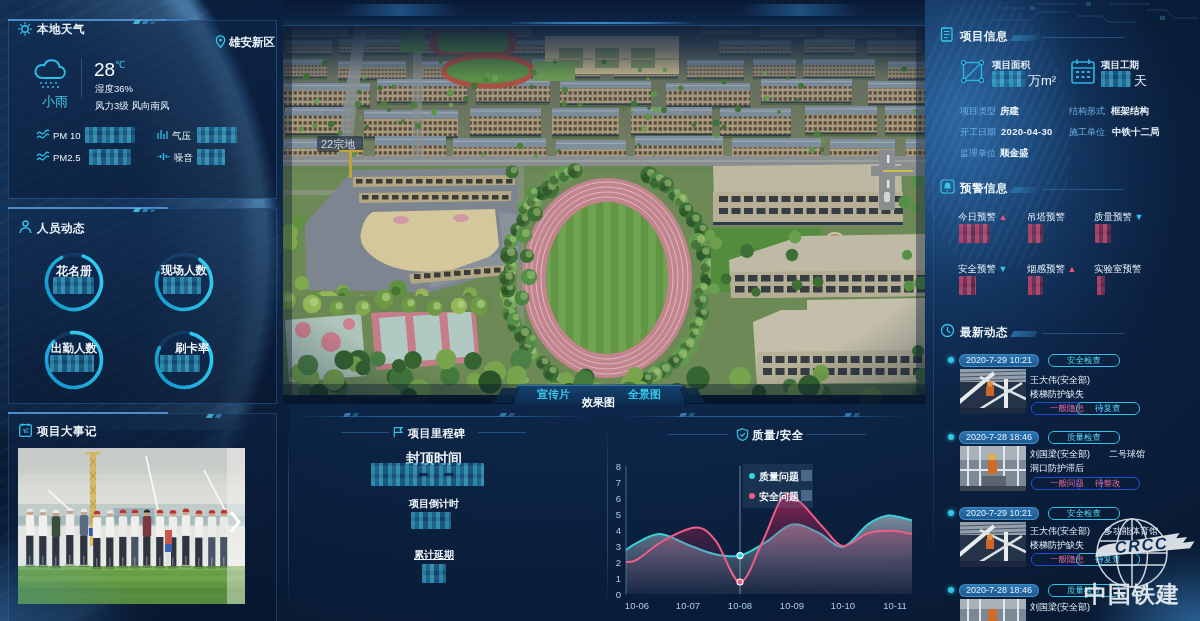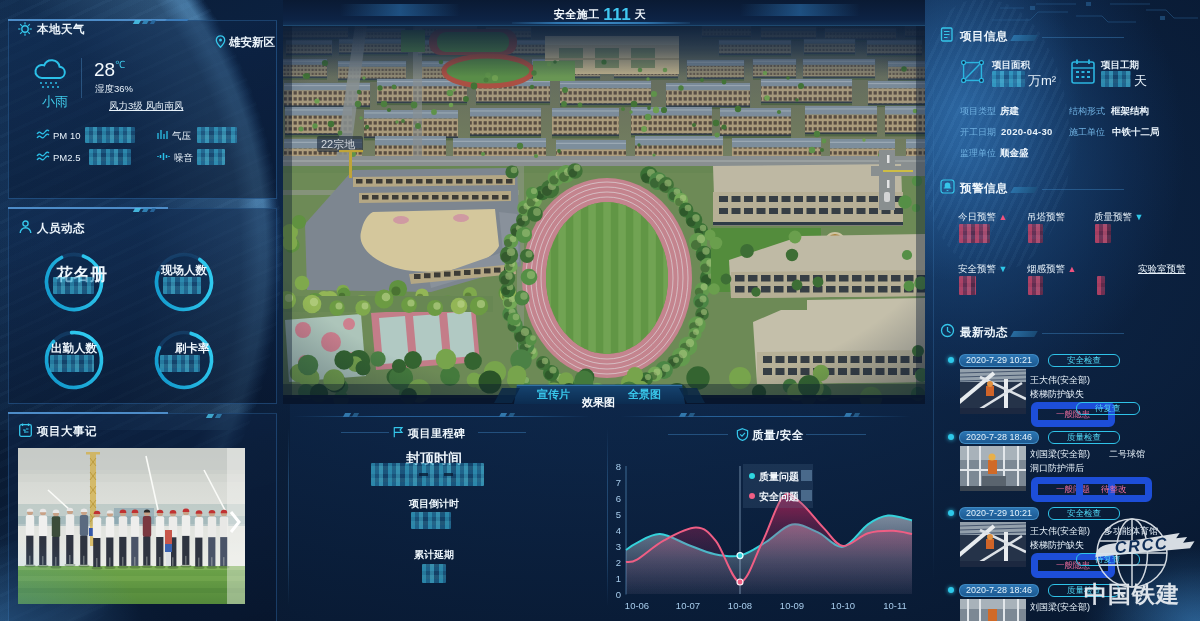--- a/index.html
+++ b/index.html
@@ -11,21 +11,21 @@
 .mos{position:absolute;background-image:
  repeating-linear-gradient(90deg, rgba(58,180,215,.55) 0 4px, rgba(40,130,175,.40) 4px 8px, rgba(80,205,235,.50) 8px 12px, rgba(28,95,140,.35) 12px 17px),
  repeating-linear-gradient(0deg, rgba(45,150,195,.40) 0 4px, rgba(95,215,240,.28) 4px 8px, rgba(22,80,125,.38) 8px 12px);
  border-radius:1px;}
 .mosr{position:absolute;background-image:
  repeating-linear-gradient(90deg, rgba(200,70,105,.75) 0 4px, rgba(140,48,82,.5) 4px 8px, rgba(215,88,120,.65) 8px 12px, rgba(110,36,62,.45) 12px 16px),
  repeating-linear-gradient(0deg, rgba(175,58,92,.45) 0 4px, rgba(225,95,130,.3) 4px 8px, rgba(110,32,60,.42) 8px 12px);
  border-radius:1px;}
 .pill{position:absolute;font-size:8.5px;line-height:10.5px;border-radius:6px;padding:0 18px;height:10.5px;white-space:nowrap;}
 .pillc{border:1px solid #2fc3e8;color:#52d6f2;}
-.pillp{border:7px solid #1d4ed8;color:#f06ea0;}
+.pillp{border:1px solid #1d4ed8;color:#f06ea0;}
 .pilltime{background:linear-gradient(180deg,#2b74b2,#1d5a92);border:1px solid rgba(80,160,215,.65);color:#e2f1fb;font-size:9px;padding:0 6px;}
 </style></head>
 <body>
 <div id="stage">
 
 <div class="abs" style="left:0;top:0;width:1200px;height:621px;background:
  radial-gradient(circle 456px at -174px 254px, rgba(30,70,120,.0) 0 91%, rgba(112,186,240,.42) 96.5%, rgba(60,120,180,.25) 98.5%, rgba(20,60,110,0) 100%),
  radial-gradient(ellipse 300px 340px at 960px 150px, rgba(43,108,175,.60), rgba(25,70,125,.25) 55%, transparent 75%),
  radial-gradient(ellipse 240px 200px at 5px 640px, rgba(52,125,195,.55), transparent 70%),
  radial-gradient(ellipse 150px 110px at 1195px 625px, rgba(60,140,210,.45), transparent 75%),
@@ -1135,21 +1135,20 @@
 <div class="abs" style="left:582px;top:387px;color:#f4f9fd;font-size:11px;font-weight:bold;margin-top:8px;">效果图</div>
 
 <div class="abs" style="left:628px;top:387px;color:#38c6ea;font-size:11px;font-weight:bold;">全景图</div>
 
 <div class="abs" style="left:283px;top:0;width:642px;height:25px;background:linear-gradient(180deg,#0a1a33,#0d2345 80%,#123054);border-bottom:1px solid #1d486f;"></div>
 
 <div class="abs" style="left:340px;top:4px;width:120px;height:12px;background:linear-gradient(90deg,rgba(40,110,170,.0),rgba(45,120,185,.55),rgba(40,110,170,.0));"></div>
 <div class="abs" style="left:740px;top:4px;width:120px;height:12px;background:linear-gradient(90deg,rgba(40,110,170,.0),rgba(45,120,185,.55),rgba(40,110,170,.0));"></div>
 <div class="abs" style="left:512px;top:21.5px;width:178px;height:2.5px;background:linear-gradient(90deg,rgba(40,96,143,.2),#2e74ae 25%,#3a86c0 50%,#2e74ae 75%,rgba(40,96,143,.2));"></div>
 
-<div class="abs" style="left:450px;top:5px;width:300px;text-align:center;color:#f2f8fd;font-size:11px;font-weight:bold;letter-spacing:0.5px;">安全施工 <span style="font-size:17px;color:#41c9f2;vertical-align:-2px;">111</span> 天</div>
 
 <div class="abs" style="left:288px;top:428px;width:1px;height:178px;background:linear-gradient(180deg,transparent,rgba(70,140,200,.35) 30%,rgba(70,140,200,.35) 70%,transparent);"></div>
 
 <div class="abs" style="left:607px;top:428px;width:1px;height:178px;background:linear-gradient(180deg,transparent,rgba(70,140,200,.35) 30%,rgba(70,140,200,.35) 70%,transparent);"></div>
 
 <div class="abs" style="left:933px;top:60px;width:1px;height:520px;background:linear-gradient(180deg,transparent,rgba(60,125,185,.3) 25%,rgba(60,125,185,.3) 75%,transparent);"></div>
 
 <div class="abs" style="left:8px;top:20px;width:267px;height:177px;background:linear-gradient(165deg,rgba(16,44,84,.5),rgba(6,18,40,.55));border:1px solid rgba(46,105,165,.5);"></div>
 <div class="abs" style="left:8px;top:19px;width:160px;height:2px;background:#4d8cc8;"></div>
 <div class="abs" style="left:166px;top:19px;width:22px;height:2px;background:#3a7ab8;transform:skewX(-40deg);"></div>
@@ -1194,21 +1193,21 @@
     </svg>
 
 <div class="abs" style="left:42px;top:93px;color:#3fcbea;font-size:13px;">小雨</div>
 
 <div class="abs" style="left:81px;top:58px;width:1px;height:40px;background:rgba(90,160,220,.35);"></div>
 
 <div class="abs" style="left:94px;top:57px;color:#f4fafd;font-size:19px;">28<span style="font-size:10px;color:#3fcbea;vertical-align:8px;">℃</span></div>
 
 <div class="abs wht" style="left:95px;top:83px;">湿度36%</div>
 
-<div class="abs wht" style="left:109px;top:100px;text-decoration:underline;">风力3级 风向南风</div>
+<div class="abs wht" style="left:95px;top:100px;">风力3级 风向南风</div>
 
 <svg class="abs" style="left:36px;top:129px;" width="14" height="12" viewBox="0 0 14 12">
       <path d="M1 9 q2-3 4-1 t4-1 t4-1" fill="none" stroke="#2bc0e8" stroke-width="1.3"></path>
       <path d="M1 5 q2-3 4-1 t4-1 t4-1" fill="none" stroke="#2bc0e8" stroke-width="1.3"></path>
     </svg>
 
 <div class="abs wht" style="left:53px;top:130px;">PM 10</div>
 
 <div class="mos" style="left:85px;top:127px;width:50px;height:16px;"></div>
 
@@ -1271,21 +1270,21 @@
         <circle cx="66" cy="132" r="27.5" fill="rgba(10,40,78,.35)" stroke="rgba(28,88,138,.4)" stroke-width="3.6"></circle>
         <circle cx="66" cy="132" r="27.5" fill="none" stroke="url(#rg)" stroke-width="3.6" stroke-dasharray="152 21" stroke-linecap="round"></circle>
       </g>
 
 <g transform="rotate(-75 176 132)">
         <circle cx="176" cy="132" r="27.5" fill="rgba(10,40,78,.35)" stroke="rgba(28,88,138,.4)" stroke-width="3.6"></circle>
         <circle cx="176" cy="132" r="27.5" fill="none" stroke="url(#rg)" stroke-width="3.6" stroke-dasharray="135 38" stroke-linecap="round"></circle>
       </g>
 </svg>
 
-<div class="abs" style="left:56px;top:263px;color:#eef6fc;font-size:17px;font-weight:bold;">花名册</div>
+<div class="abs" style="left:56px;top:263px;color:#eef6fc;font-size:12px;font-weight:bold;">花名册</div>
 
 <div class="mos" style="left:53px;top:277px;width:41px;height:17px;"></div>
 
 <div class="abs" style="left:161px;top:263px;color:#eef6fc;font-size:11.5px;font-weight:bold;">现场人数</div>
 
 <div class="mos" style="left:163px;top:277px;width:38px;height:17px;"></div>
 
 <div class="abs" style="left:51px;top:341px;color:#eef6fc;font-size:11.5px;font-weight:bold;">出勤人数</div>
 
 <div class="mos" style="left:50px;top:355px;width:44px;height:17px;"></div>
@@ -1475,21 +1474,21 @@
 <div class="abs" style="left:341px;top:432px;width:48px;height:1px;background:rgba(62,132,192,.45);"></div>
 <div class="abs" style="left:478px;top:432px;width:48px;height:1px;background:rgba(62,132,192,.45);"></div>
 
 <div class="abs ttl" style="left:408px;top:426px;font-size:11px;">项目里程碑</div>
 <div class="abs" style="left:404px;top:450px;width:60px;text-align:center;color:#eef6fc;font-size:14px;font-weight:bold;">封顶时间</div>
 <div class="mos" style="left:371px;top:463px;width:113px;height:23px;"></div>
 <div class="abs" style="left:419px;top:473px;width:9px;height:3px;background:rgba(10,30,55,.8);"></div>
 <div class="abs" style="left:444px;top:473px;width:9px;height:3px;background:rgba(10,30,55,.8);"></div>
 <div class="abs" style="left:402px;top:497px;width:64px;text-align:center;color:#eef6fc;font-size:10px;font-weight:bold;">项目倒计时</div>
 <div class="mos" style="left:411px;top:512px;width:40px;height:17px;"></div>
-<div class="abs" style="left:404px;top:548px;width:60px;text-align:center;color:#eef6fc;font-size:10px;font-weight:bold;">累计延期</div>
+<div class="abs" style="left:404px;top:548px;width:60px;text-align:center;color:#eef6fc;font-size:10px;font-weight:bold;text-decoration:underline;">累计延期</div>
 <div class="mos" style="left:422px;top:564px;width:24px;height:19px;"></div>
 
 <div class="abs" style="left:680px;top:413px;width:6px;height:4px;background:#3b8cc4;transform:skewX(-30deg);opacity:.8;"></div>
 <div class="abs" style="left:689px;top:413px;width:5px;height:4px;background:#2d6fa0;transform:skewX(-30deg);opacity:.7;"></div>
 <div class="abs" style="left:845px;top:413px;width:6px;height:4px;background:#3b8cc4;transform:skewX(-30deg);opacity:.8;"></div>
 <div class="abs" style="left:854px;top:413px;width:5px;height:4px;background:#2d6fa0;transform:skewX(-30deg);opacity:.7;"></div>
 <div class="abs" style="left:620px;top:416px;width:292px;height:1px;background:linear-gradient(90deg,rgba(40,95,150,.0),rgba(45,110,170,.8) 30%,rgba(45,110,170,.8) 70%,rgba(40,95,150,0));"></div>
 <svg class="abs" style="left:736px;top:428px;" width="13" height="13" viewBox="0 0 14 14">
       <path d="M7 0.8 l5.5 2 v4 c0 3.5-2.5 5.8-5.5 6.6 c-3-0.8-5.5-3.1-5.5-6.6 v-4 z" fill="none" stroke="#35c6ea" stroke-width="1.3"></path>
       <path d="M4.5 6.8 l2 2 l3.2-3.6" fill="none" stroke="#35c6ea" stroke-width="1.3"></path>
@@ -1624,21 +1623,21 @@
 <div class="mosr" style="left:959px;top:224px;width:31px;height:19px;"></div>
 <div class="abs wht" style="left:1027px;top:211px;">吊塔预警</div>
 <div class="mosr" style="left:1028px;top:224px;width:15px;height:19px;"></div>
 <div class="abs wht" style="left:1094px;top:211px;">质量预警<span style="color:#2ec9ea;font-size:9px;"> ▼</span></div>
 <div class="mosr" style="left:1095px;top:224px;width:16px;height:19px;"></div>
 
 <div class="abs wht" style="left:958px;top:263px;">安全预警<span style="color:#2ec9ea;font-size:9px;"> ▼</span></div>
 <div class="mosr" style="left:959px;top:276px;width:17px;height:19px;"></div>
 <div class="abs wht" style="left:1027px;top:263px;">烟感预警<span style="color:#f0527e;font-size:9px;"> ▲</span></div>
 <div class="mosr" style="left:1028px;top:276px;width:15px;height:19px;"></div>
-<div class="abs wht" style="left:1138px;top:263px;text-decoration:underline;">实验室预警</div>
+<div class="abs wht" style="left:1094px;top:263px;">实验室预警</div>
 <div class="mosr" style="left:1097px;top:276px;width:8px;height:19px;"></div>
 
 <svg class="abs" style="left:940px;top:323px;" width="15" height="15" viewBox="0 0 15 15">
       <circle cx="7.5" cy="7.5" r="6" fill="none" stroke="#35c6ea" stroke-width="1.3"></circle>
       <path d="M7.5 4 V8 l3 1.8" fill="none" stroke="#35c6ea" stroke-width="1.3"></path>
     </svg>
 
 <div class="abs ttl" style="left:960px;top:325px;">最新动态</div>
 <div class="abs" style="left:1012px;top:331px;width:24px;height:6px;background:linear-gradient(90deg,#2e7cb4,#1c527e);transform:skewX(-30deg);opacity:.8;"></div>
 <div class="abs" style="left:1042px;top:333px;width:82px;height:1px;background:rgba(60,130,190,.45);"></div>

